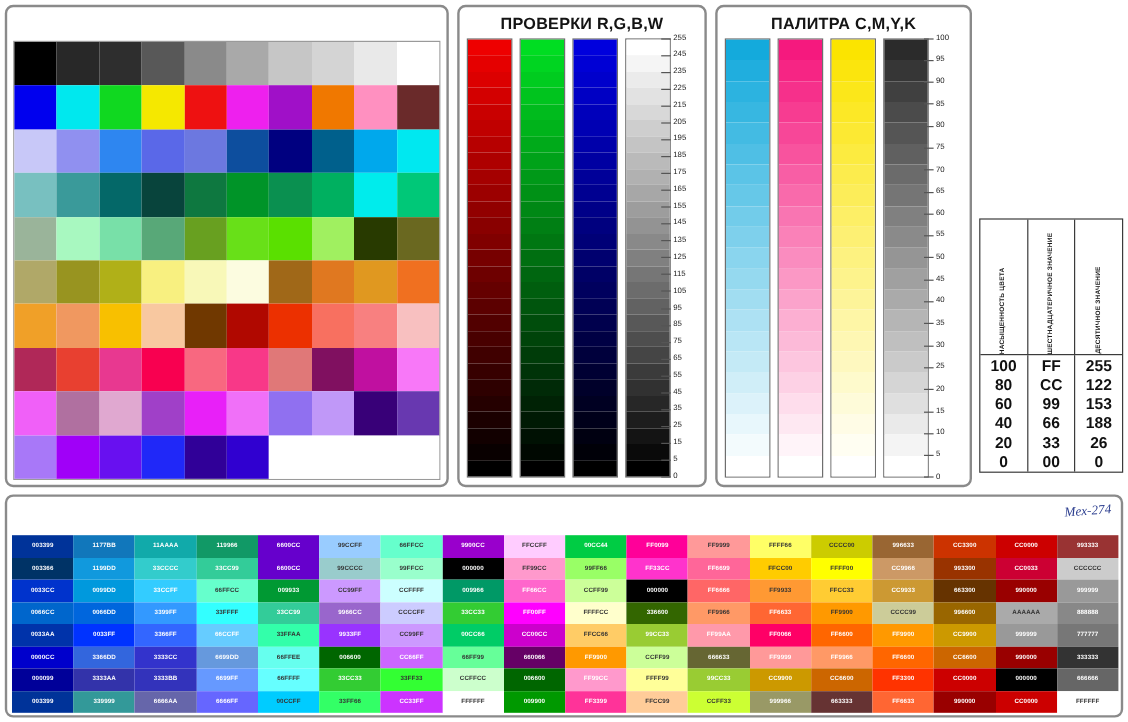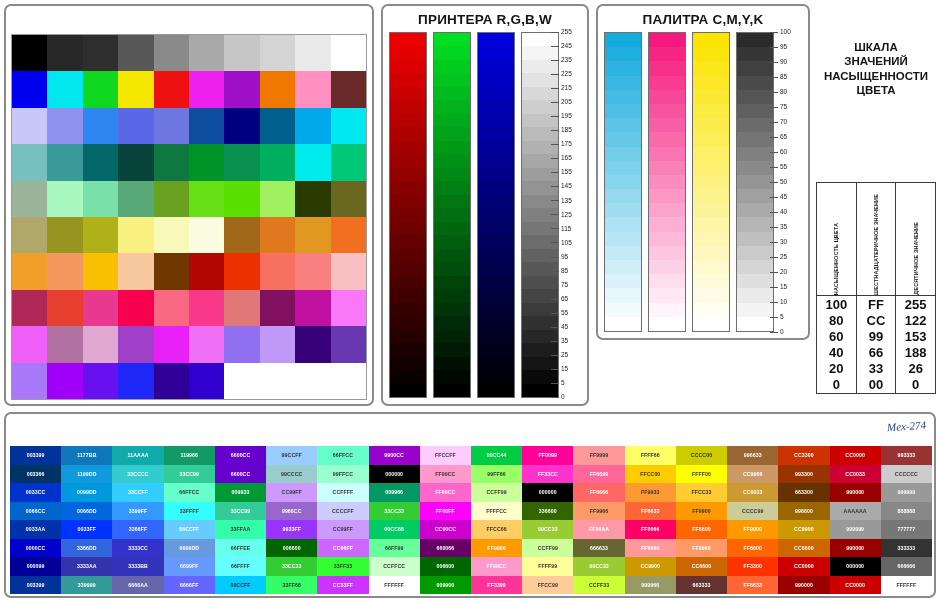--- a/index.html
+++ b/index.html
@@ -85,21 +85,21 @@
   }
   .tick i {
     display: inline-block;
     width: 8px;
     height: 1px;
     background: #555;
     margin-right: 2px;
   }
 
   
-  #cmyk { left: 596px; top: 4px; width: 214px; height: 336px; }
+  #cmyk { left: 596px; top: 4px; width: 214px; height: 402px; }
 
   
   #right-col {
     position: absolute;
     left: 814px; top: 6px; width: 124px; height: 400px;
   }
   .rtitle {
     text-align: center;
     font-size: 12.5px;
     font-weight: bold;
@@ -292,21 +292,21 @@
         <div title="#300098" style="background: rgb(48, 0, 152);"></div>
         <div title="#3000d0" style="background: rgb(48, 0, 208);"></div>
         <div title="#ffffff" style="background: rgb(255, 255, 255);"></div>
         <div title="#ffffff" style="background: rgb(255, 255, 255);"></div>
         <div title="#ffffff" style="background: rgb(255, 255, 255);"></div>
         <div title="#ffffff" style="background: rgb(255, 255, 255);"></div>
       </div>
   </div>
 
   <div class="panel" id="rgbw">
-    <div class="panel-title">ПРИНТЕРА R,G,B,W</div>
+    <div class="panel-title">ПРОВЕРКИ R,G,B,W</div>
     <div class="strip-area" id="rgbw-strips">
         <div class="strip">
           <span style="background: rgb(238, 0, 0);"></span>
           <span style="background: rgb(229, 0, 0);"></span>
           <span style="background: rgb(220, 0, 0);"></span>
           <span style="background: rgb(211, 0, 0);"></span>
           <span style="background: rgb(201, 0, 0);"></span>
           <span style="background: rgb(192, 0, 0);"></span>
           <span style="background: rgb(183, 0, 0);"></span>
           <span style="background: rgb(174, 0, 0);"></span>
@@ -708,26 +708,20 @@
           <span>5</span>
         </div>
         <div class="tick">
           <i></i>
           <span>0</span>
         </div>
       </div>
   </div>
 
   <div id="right-col">
-    <div class="rtitle" id="sat-title">
-        <div>ШКАЛА</div>
-        <div>ЗНАЧЕНИЙ</div>
-        <div>НАСЫЩЕННОСТИ</div>
-        <div>ЦВЕТА</div>
-      </div>
     <div id="sat-table">
       <div id="sat-head">
         <div>
             <span class="vlabel">НАСЫЩЕННОСТЬ ЦВЕТА</span>
           </div>
         <div>
             <span class="vlabel">ШЕСТНАДЦАТЕРИЧНОЕ ЗНАЧЕНИЕ</span>
           </div>
         <div>
             <span class="vlabel">ДЕСЯТИЧНОЕ ЗНАЧЕНИЕ</span>

